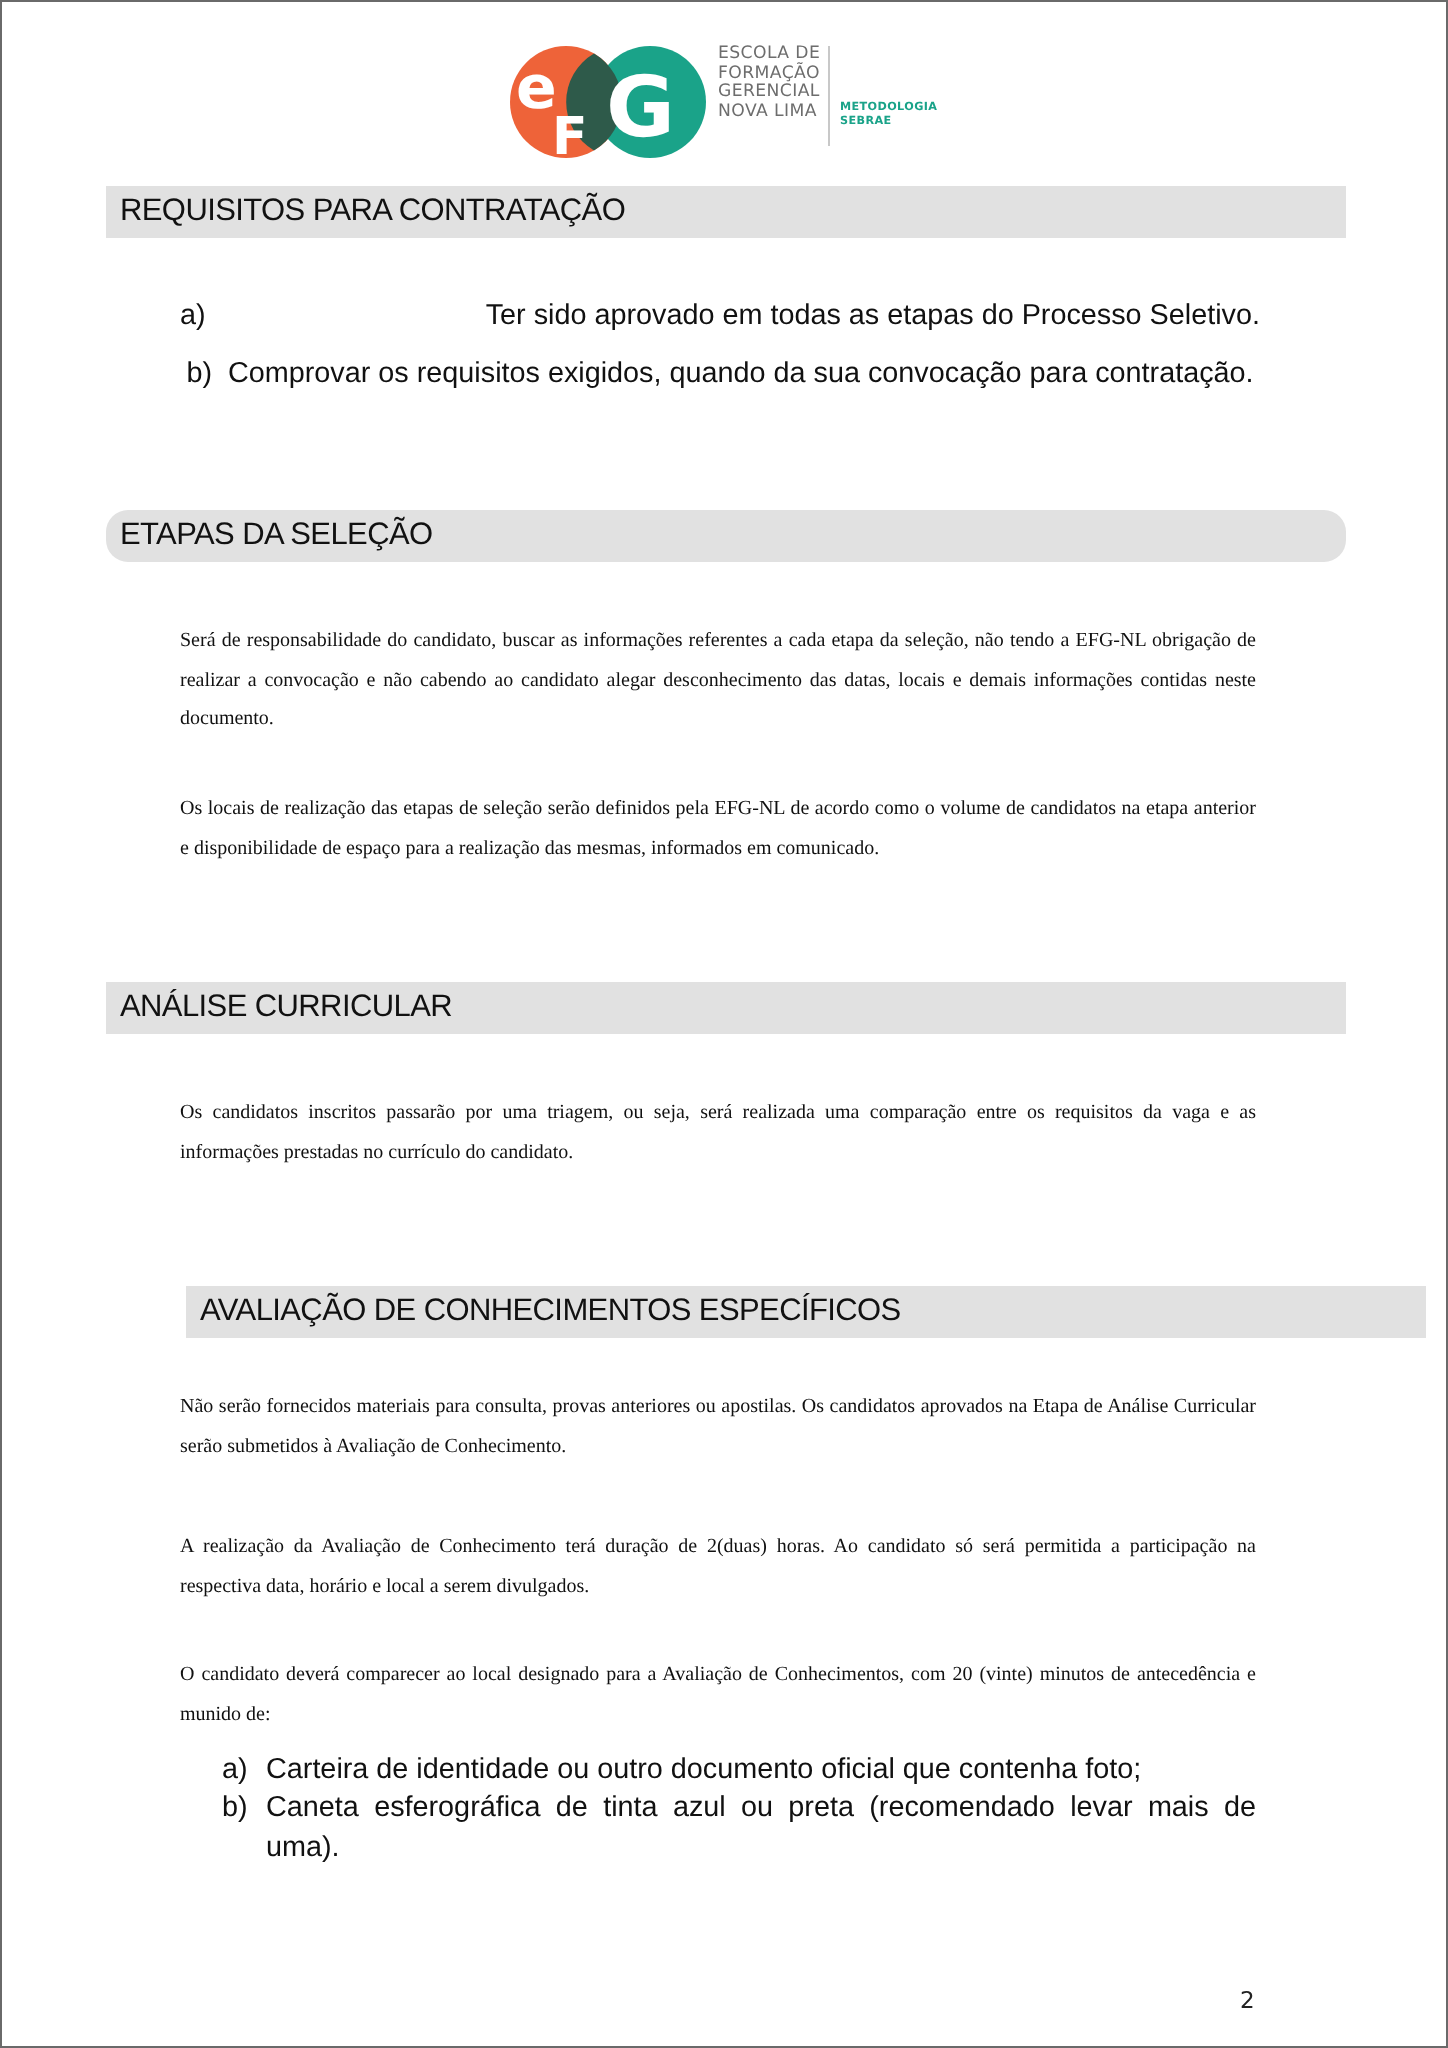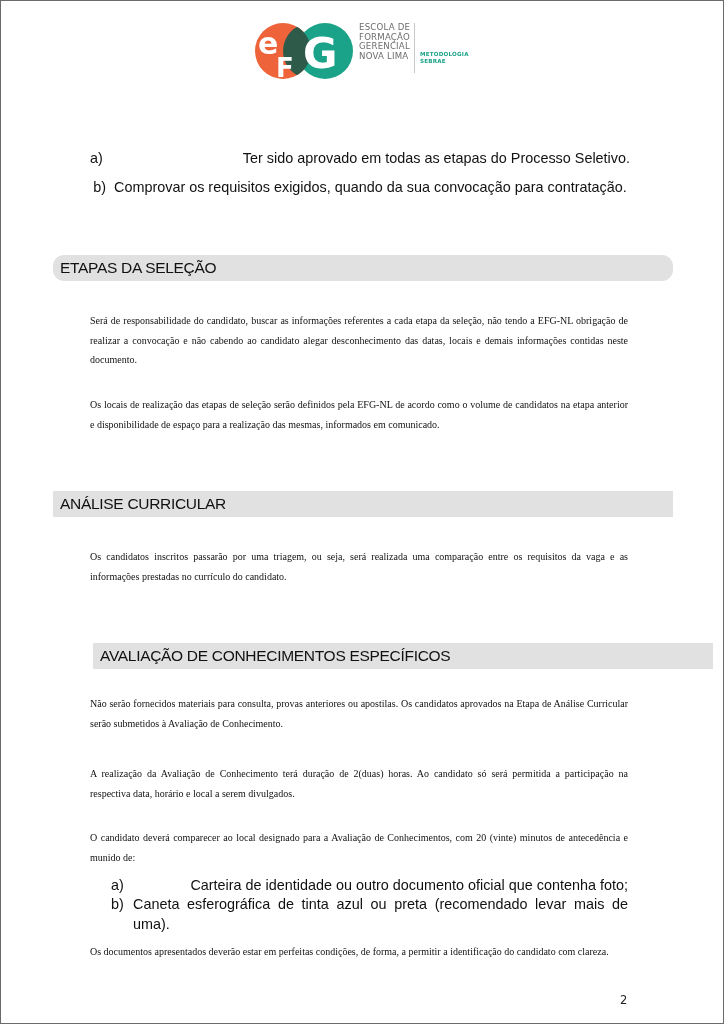--- a/index.html
+++ b/index.html
@@ -132,20 +132,21 @@
       <div>GERENCIAL</div>
       <div>NOVA LIMA</div>
     </div>
     <div class="logo-divider"></div>
     <div class="logo-sub">
       <div>METODOLOGIA</div>
       <div>SEBRAE</div>
     </div>
   </div>
 
+  <div class="section-header" style="top:92px;">REQUISITOS PARA CONTRATAÇÃO</div>
 
   <div class="li" style="left:89px; top:148px; width:540px;">
     <span class="mk">a)</span>
     <span class="tx" style="text-align:right;">Ter sido aprovado em todas as etapas do Processo Seletivo.</span>
   </div>
   <div class="li" style="left:89px; top:177px; width:540px; text-align:center;">
     <span>b)</span>&nbsp;
     <span>Comprovar os requisitos exigidos, quando da sua convocação para contratação.</span>
   </div>
 
@@ -159,24 +160,23 @@
   <p class="p" style="top:546px;">Os candidatos inscritos passarão por uma triagem, ou seja, será realizada uma comparação entre os requisitos da vaga e as informações prestadas no currículo do candidato.</p>
 
   <div class="section-header" style="top:642px;margin-left:40px;">AVALIAÇÃO DE CONHECIMENTOS ESPECÍFICOS</div>
 
   <p class="p" style="top:693px;">Não serão fornecidos materiais para consulta, provas anteriores ou apostilas. Os candidatos aprovados na Etapa de Análise Curricular serão submetidos à Avaliação de Conhecimento.</p>
   <p class="p" style="top:763px;">A realização da Avaliação de Conhecimento terá duração de 2(duas) horas. Ao candidato só será permitida a participação na respectiva data, horário e local a serem divulgados.</p>
   <p class="p" style="top:827px;">O candidato deverá comparecer ao local designado para a Avaliação de Conhecimentos, com 20 (vinte) minutos de antecedência e munido de:</p>
 
   <div class="li" style="left:110px; top:875px; width:517px;">
     <span class="mk">a)</span>
-    <span class="tx" style="text-align:right;">Carteira de identidade ou outro documento oficial que contenha foto;</span>
+    <span class="tx" style="text-align:left;">Carteira de identidade ou outro documento oficial que contenha foto;</span>
   </div>
   <div class="li" style="left:110px; top:894px; width:517px;">
     <span class="mk">b)</span>
     <span class="tx">Caneta esferográfica de tinta azul ou preta (recomendado levar mais de uma).</span>
   </div>
 
-  <p class="p" style="top:941px;">Os documentos apresentados deverão estar em perfeitas condições, de forma, a permitir a identificação do candidato com clareza.</p>
 
   <div class="page-num">2</div>
 
 </div>
 
 </body></html>

